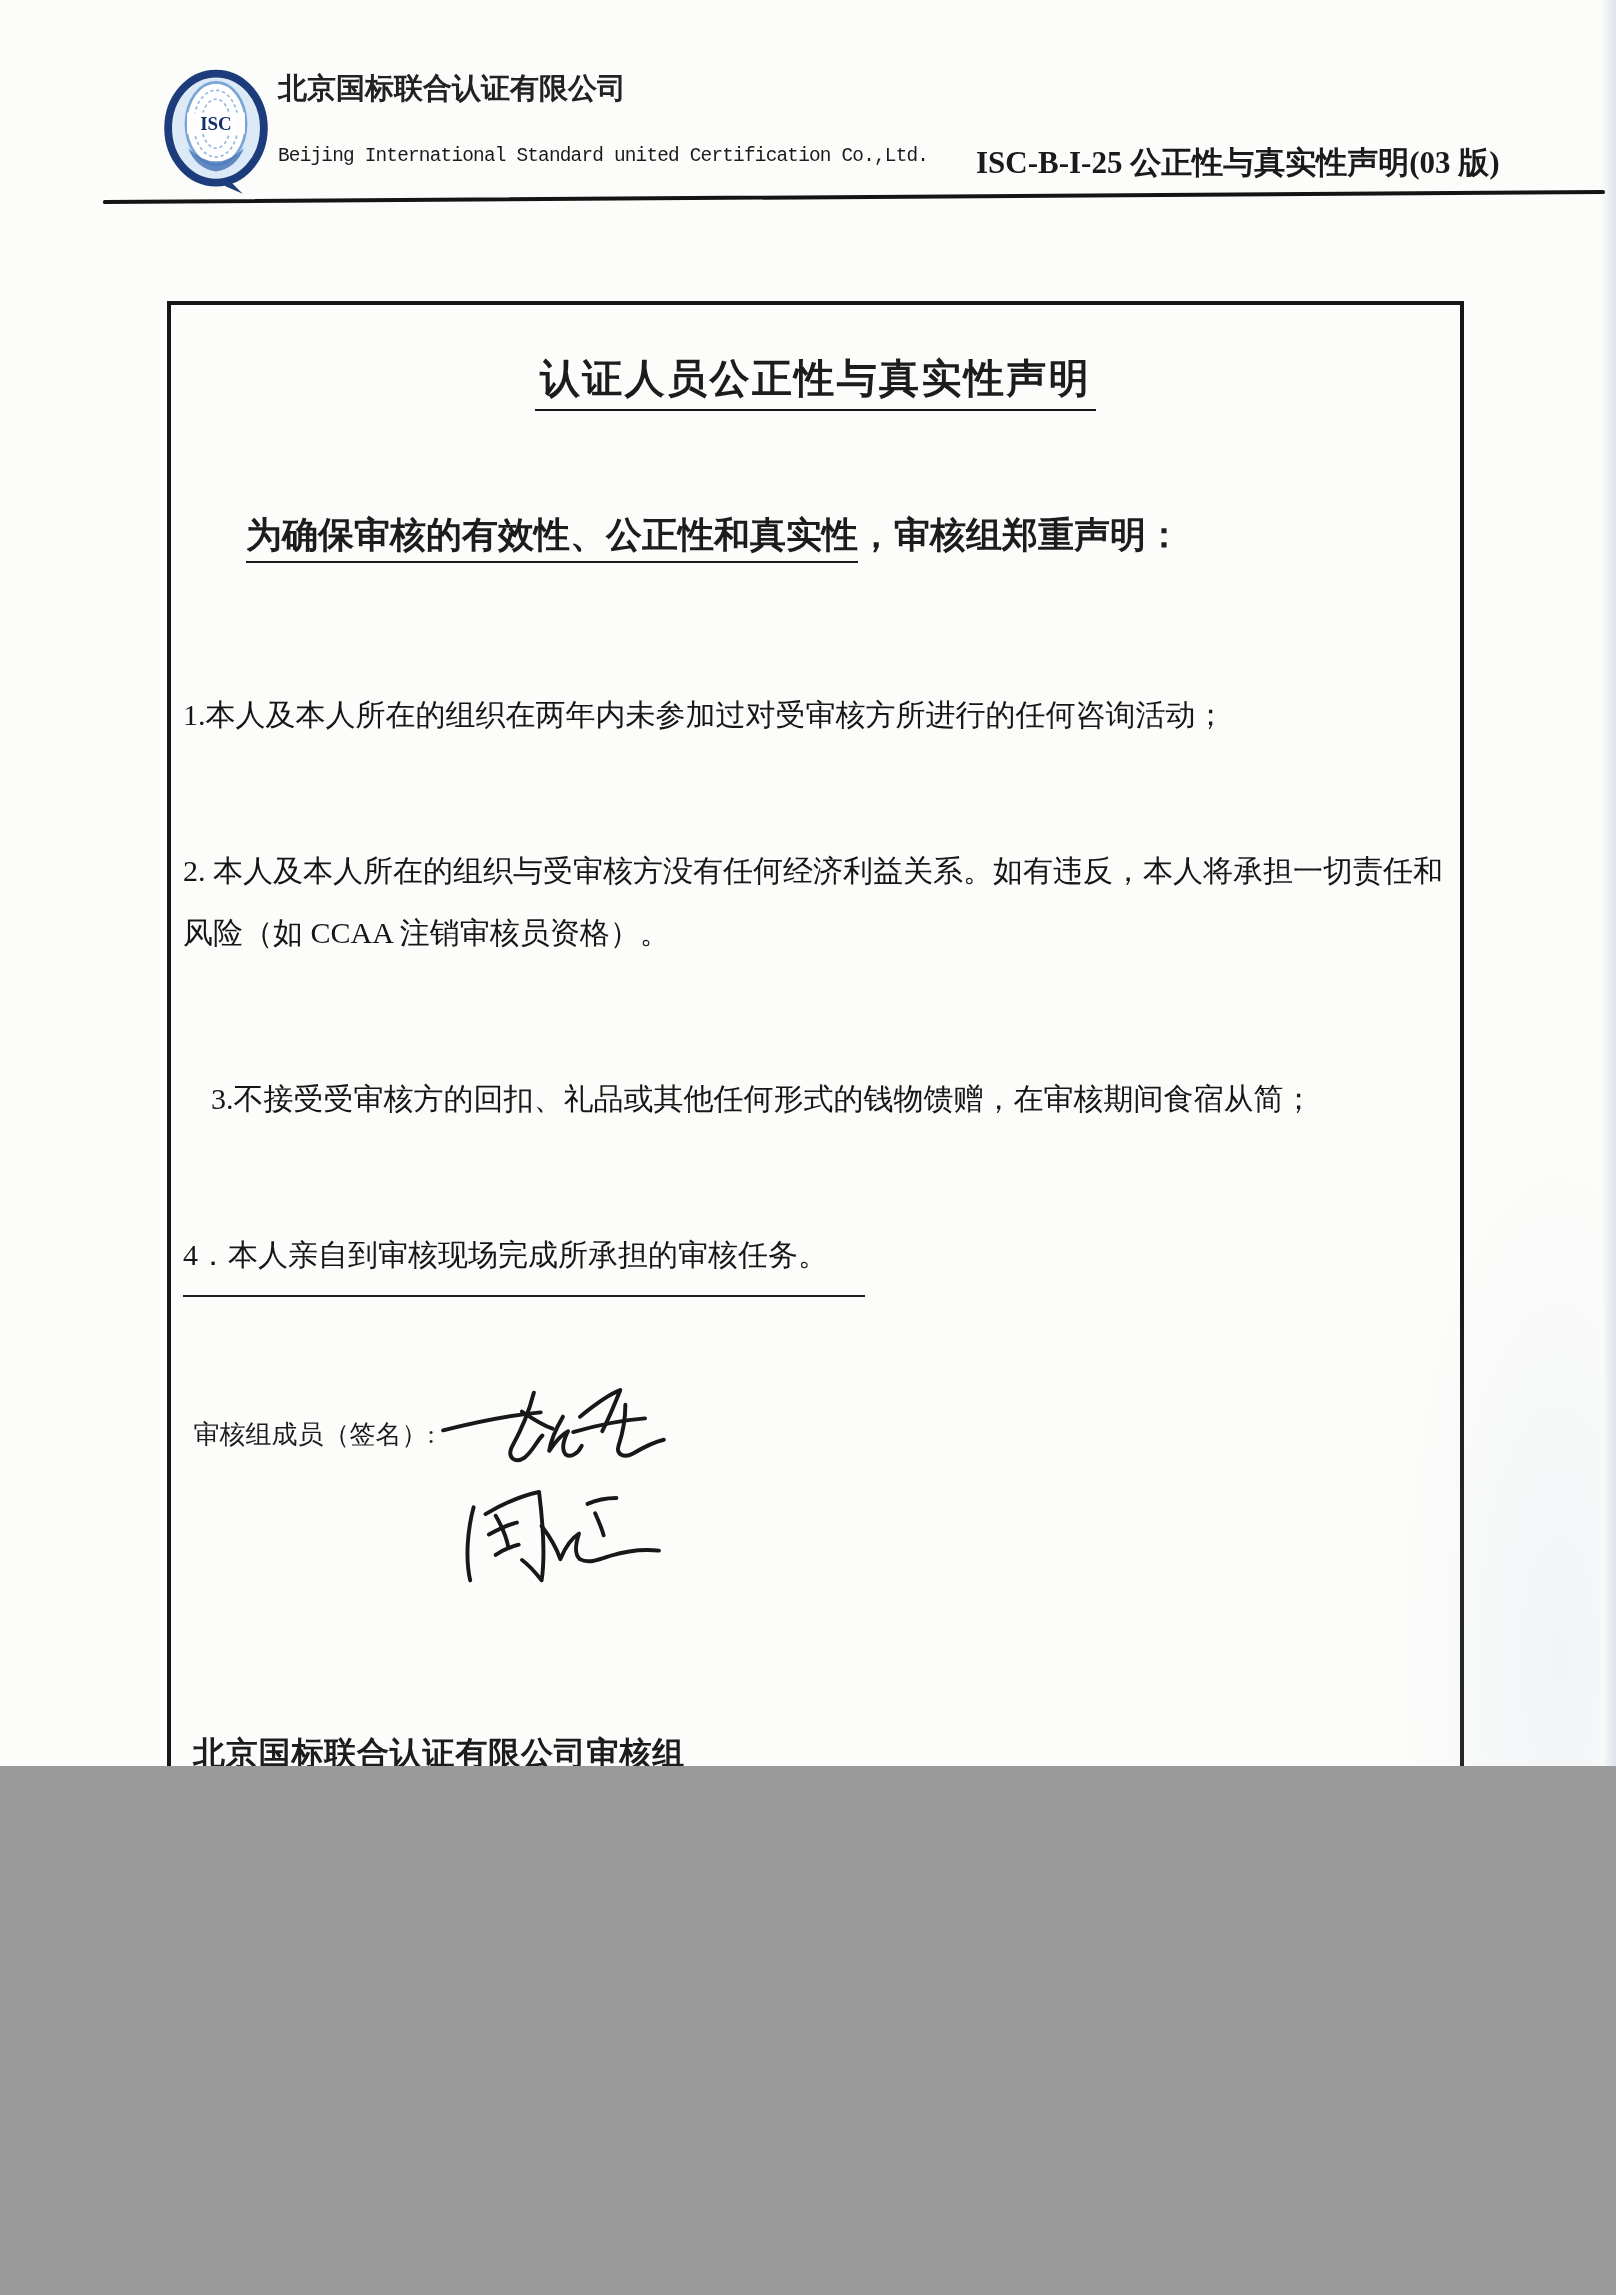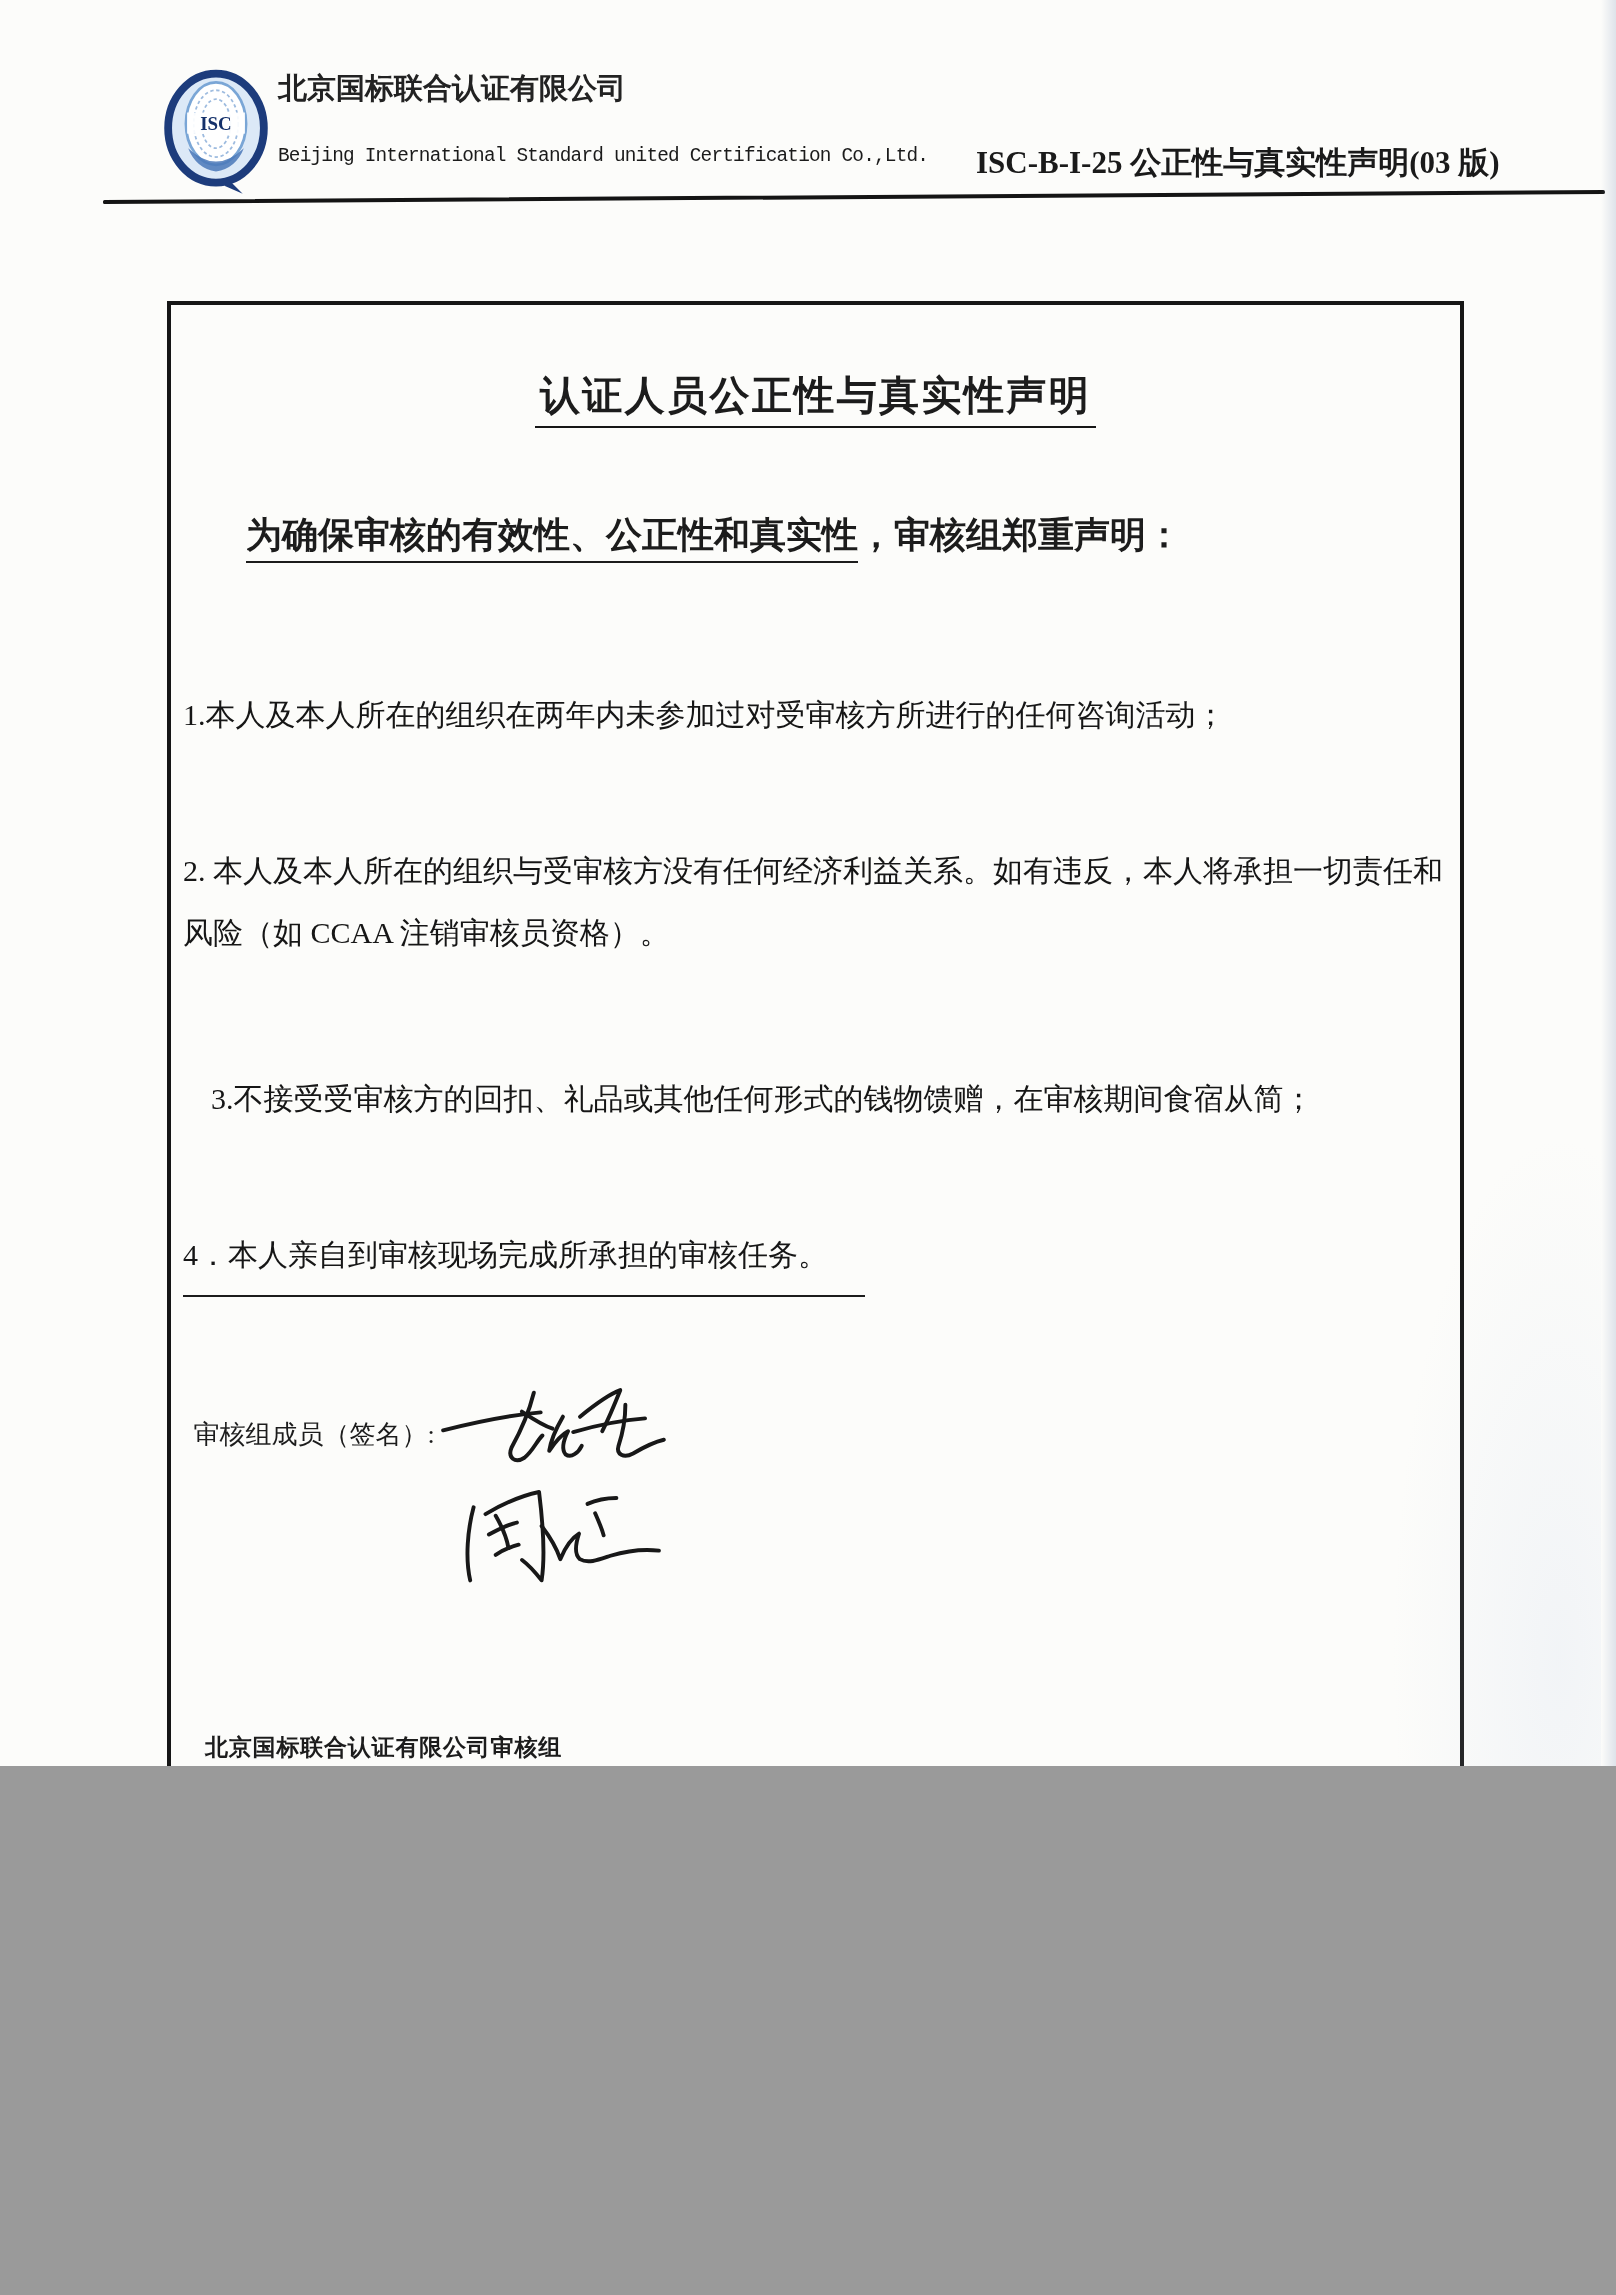--- a/index.html
+++ b/index.html
@@ -28,36 +28,36 @@
     position:absolute;left:103px;top:200px;width:1502px;height:4px;background:#141414;
     transform:rotate(-0.38deg);transform-origin:left center;border-radius:1.6px;
   }
   
   .decl-box{
     position:absolute;left:167px;top:301px;width:1297px;height:1790px;
     border:4px solid #161616;box-sizing:border-box;background:transparent;
   }
   .decl-title{
     position:absolute;top:46px;left:0;width:100%;text-align:center;
-    font-size:40px;font-weight:bold;letter-spacing:2.4px;white-space:nowrap;margin-top:17px;
+    font-size:40px;font-weight:bold;letter-spacing:2.4px;white-space:nowrap;
   }
   .decl-title span{border-bottom:2.4px solid #161616;padding:0 4.8px 8px 4.8px;}
   .intro{position:absolute;left:75px;top:206px;font-size:36px;font-weight:bold;white-space:nowrap;}
   .intro .u{border-bottom:2px solid #1c1c1c;padding-bottom:5.7px;}
   .item{position:absolute;left:12px;font-size:30px;white-space:nowrap;color:#161616;}
   .item.i1{top:390px;}
   .item.i2a{top:546px;}
   .item.i2b{top:608px;}
   .item.i3{top:774px;margin-left:28px;}
   .item.i4{top:930px;}
   .item.i4 span{border-bottom:2px solid #1c1c1c;padding-bottom:24px;padding-right:37px;font-weight:500;}
   .sig-label{position:absolute;left:22.6px;top:1112px;font-size:26px;font-weight:500;white-space:nowrap;}
   .sig1{position:absolute;left:267px;top:1077px;width:231px;height:95px;}
   .sig2{position:absolute;left:289px;top:1178px;width:204px;height:103px;}
-  .audit-team{position:absolute;left:22px;top:1427px;font-size:23px;font-weight:bold;letter-spacing:0.8px;white-space:nowrap;margin-left:12px;}
+  .audit-team{position:absolute;left:22px;top:1427px;font-size:32px;font-weight:bold;letter-spacing:0.8px;white-space:nowrap;}
   .date-label{position:absolute;left:22px;top:1554px;font-size:31px;font-weight:bold;white-space:nowrap;}
   .date-value{
     position:absolute;left:136px;top:1520px;font-size:48px;color:#1e1e1e;
     font-family:"DejaVu Serif","Liberation Serif",serif;font-style:italic;
     letter-spacing:8px;transform:rotate(-1.5deg) skewX(-4deg);white-space:nowrap;
   }
   
   .edge-shadow-right{
     position:absolute;right:0;top:0;width:16px;height:100%;
     background:linear-gradient(to right,rgba(255,255,255,0),rgba(168,182,205,0.38));

